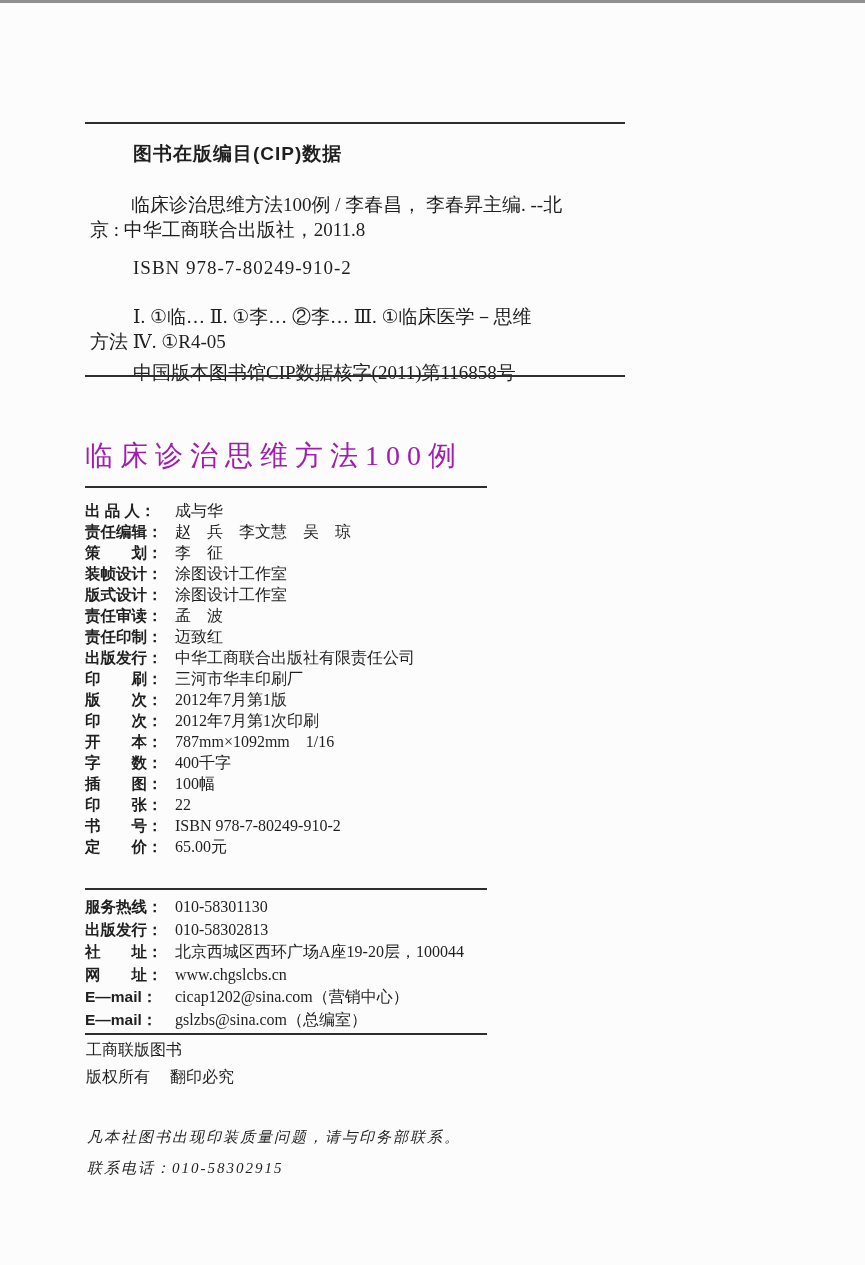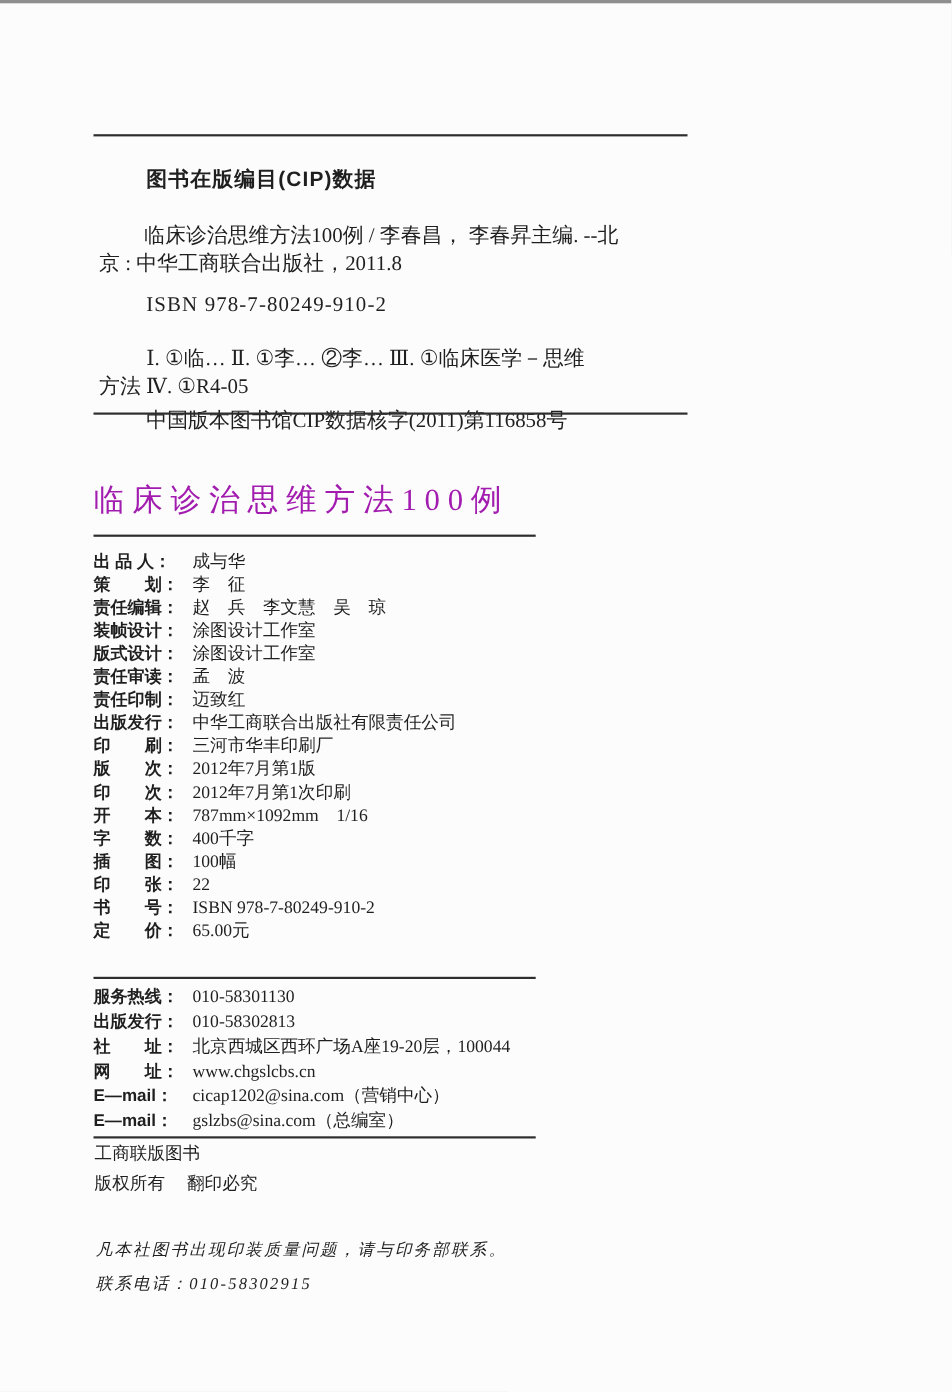--- a/index.html
+++ b/index.html
@@ -20,21 +20,21 @@
   }
   .rule{
     position:absolute;height:2px;background:#2e2e2e;
   }
   
   .cip{
     position:absolute;left:85px;top:124px;width:540px;
     font-size:19px;line-height:25px;
   }
   .cip-heading{
-    margin-top:27px;padding-left:48px;
+    margin-top:17px;padding-left:48px;
     font-family:"Liberation Sans","DejaVu Sans",sans-serif;
     font-weight:700;font-size:19px;letter-spacing:1px;
   }
   .cip-line1{margin-top:26px;padding-left:46px;}
   .cip-line2{padding-left:5px;}
   .cip-isbn{margin-top:13px;padding-left:48px;letter-spacing:1px;}
   .cip-class1{margin-top:24px;padding-left:48px;}
   .cip-class2{padding-left:5px;}
   .cip-registry{margin-top:6px;padding-left:48px;}
   
@@ -81,22 +81,22 @@
     <div class="cip-class2">方法 Ⅳ. ①R4-05</div>
     <div class="cip-registry">中国版本图书馆CIP数据核字(2011)第116858号</div>
   </div>
   <div class="rule" style="left:85px;top:375px;width:540px;"></div>
 
   <div class="book-title">临床诊治思维方法100例</div>
   <div class="rule" style="left:85px;top:486px;width:402px;"></div>
 
   <div class="rows colophon">
     <div class="row"><span class="lbl">出 品 人：</span><span class="val">成与华</span></div>
+    <div class="row"><span class="lbl">责任编辑：</span><span class="val">赵　兵　李文慧　吴　琼</span></div>
     <div class="row"><span class="lbl">策　　划：</span><span class="val">李　征</span></div>
-    <div class="row"><span class="lbl">责任编辑：</span><span class="val">赵　兵　李文慧　吴　琼</span></div>
     <div class="row"><span class="lbl">装帧设计：</span><span class="val">涂图设计工作室</span></div>
     <div class="row"><span class="lbl">版式设计：</span><span class="val">涂图设计工作室</span></div>
     <div class="row"><span class="lbl">责任审读：</span><span class="val">孟　波</span></div>
     <div class="row"><span class="lbl">责任印制：</span><span class="val">迈致红</span></div>
     <div class="row"><span class="lbl">出版发行：</span><span class="val">中华工商联合出版社有限责任公司</span></div>
     <div class="row"><span class="lbl">印　　刷：</span><span class="val">三河市华丰印刷厂</span></div>
     <div class="row"><span class="lbl">版　　次：</span><span class="val">2012年7月第1版</span></div>
     <div class="row"><span class="lbl">印　　次：</span><span class="val">2012年7月第1次印刷</span></div>
     <div class="row"><span class="lbl">开　　本：</span><span class="val">787mm×1092mm　1/16</span></div>
     <div class="row"><span class="lbl">字　　数：</span><span class="val">400千字</span></div>

